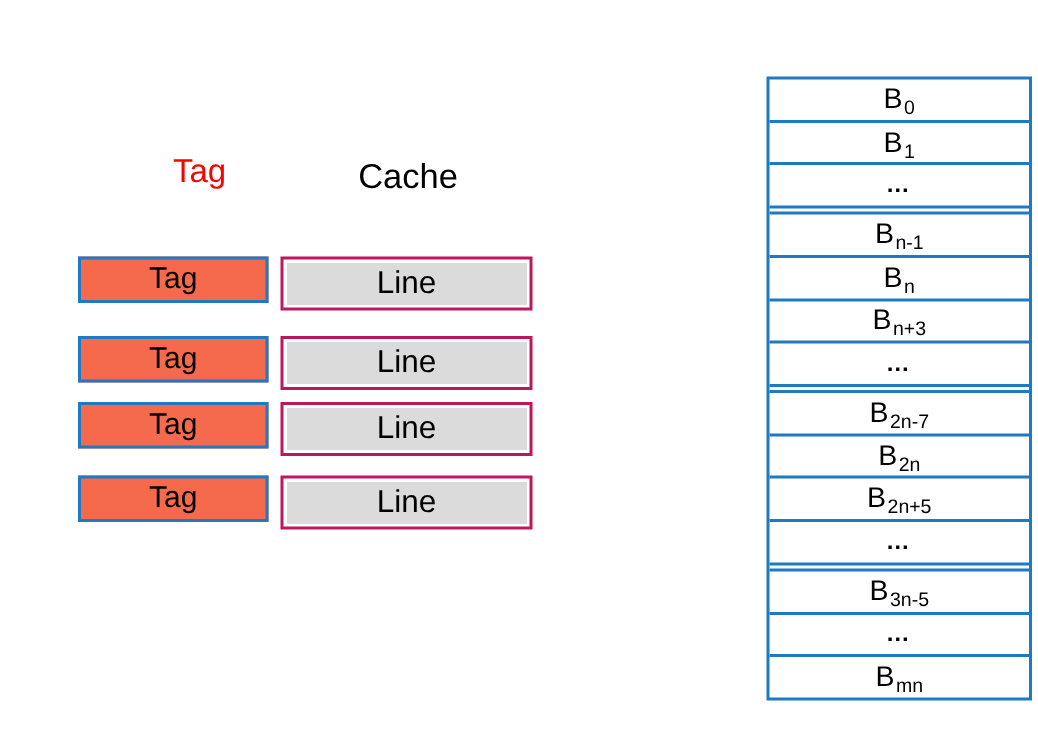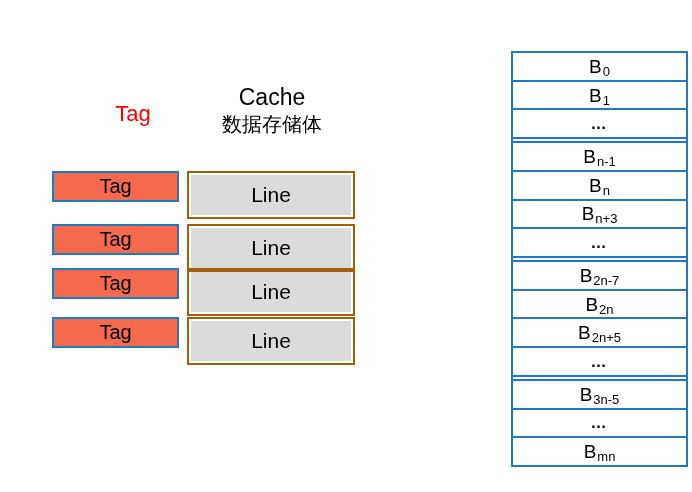--- a/index.html
+++ b/index.html
@@ -16,44 +16,44 @@
   
   .tag-col-label {
     position: absolute;
     left: 96px; top: 101px; width: 74px;
     text-align: center;
     font-size: 22px;
     color: #ff0000;
   }
   .cache-header {
     position: absolute;
-    left: 188px; top: 84px; width: 168px;
+    left: 188px; top: 104px; width: 168px;
     text-align: center;
     line-height: 1.2;
   }
   .cache-header .l1 { font-size: 23px; }
   .cache-header .l2 { font-size: 20px; }
 
   .tag-box {
     position: absolute;
     left: 52px; width: 127px; height: 31px;
     box-sizing: border-box;
     background: #f5694d;
     border: 2px solid #1f7ac4;
     display: flex; align-items: center; justify-content: center;
     font-size: 20px;
   }
   .line-box {
     position: absolute;
-    left: 187px; width: 168px; height: 48px;
+    left: 187px; width: 168px; height: 36px;
     box-sizing: border-box;
     background: #dbdbdb;
     background-clip: content-box;
     padding: 2px;
-    border: 2px solid #a16207;
+    border: 2px solid #be185d;
     display: flex; align-items: center; justify-content: center;
     font-size: 21px;
   }
   .r0 { top: 171px; }
   .r1 { top: 224px; }
   .r2 { top: 268px; }
   .r3 { top: 317px; }
 
   
   .mem-title {
@@ -95,21 +95,20 @@
 </style>
 </head>
 <body>
 
 <div class="canvas">
 
   <div class="tag-col-label">Tag</div>
 
   <div class="cache-header">
     <div class="l1">Cache</div>
-    <div class="l2">数据存储体</div>
   </div>
 
   <div class="tag-box r0">
       <span>Tag</span>
     </div>
   <div class="line-box r0">
       <span>Line</span>
     </div>
 
   <div class="tag-box r1">

